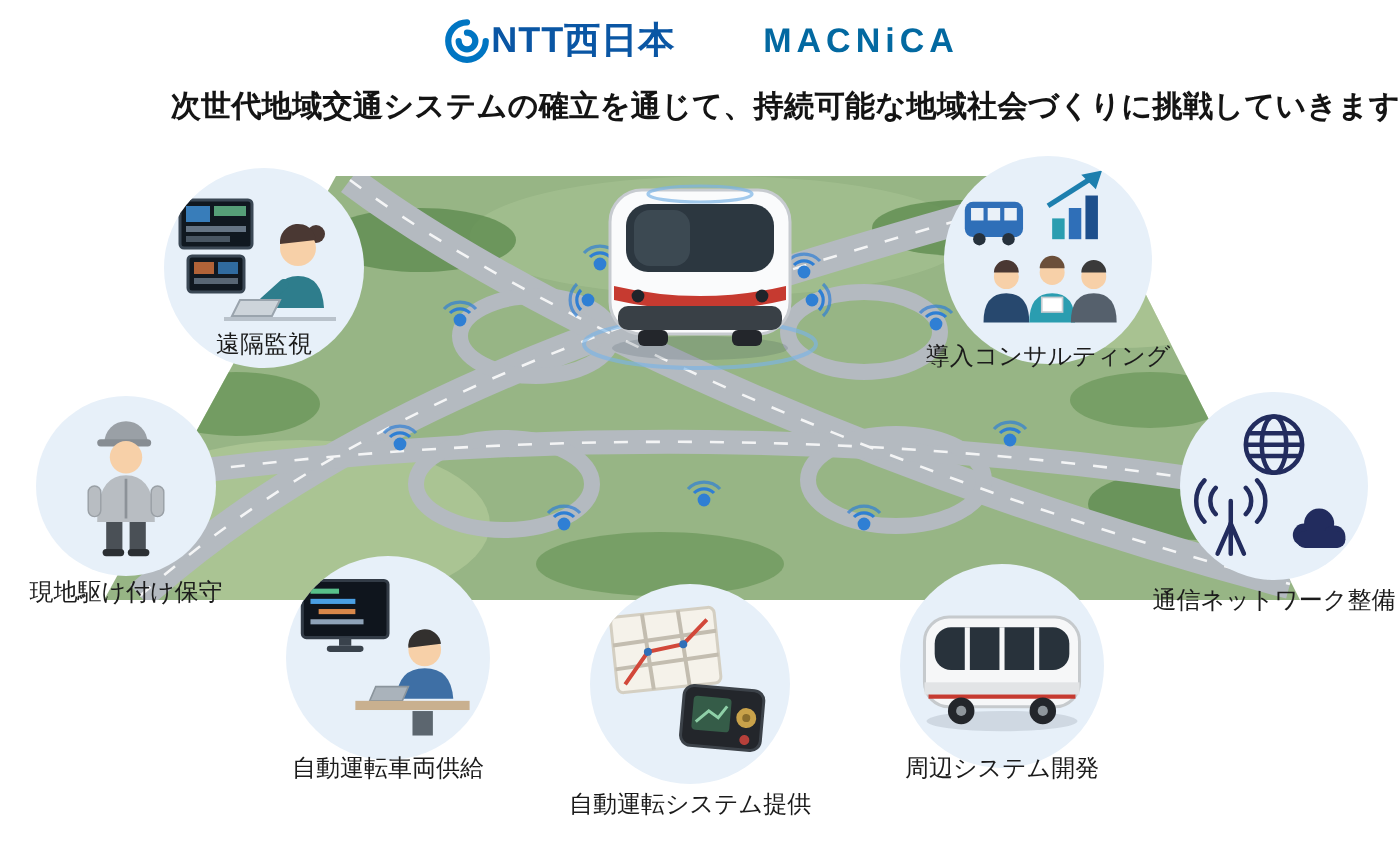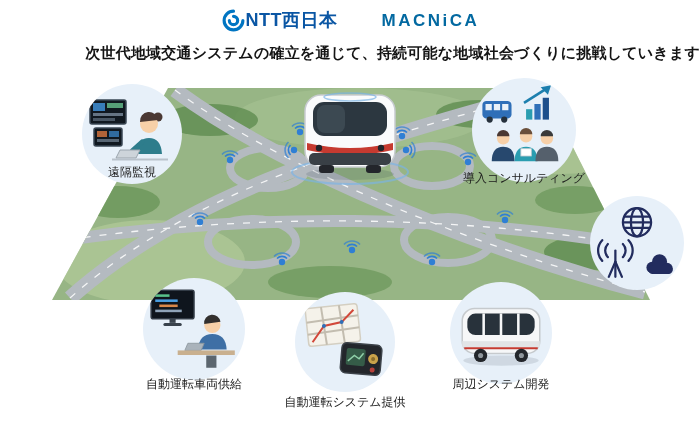--- a/index.html
+++ b/index.html
@@ -159,20 +159,38 @@
         <path d="M 41,80 q 0,-14 11,-14 q 11,0 11,14 z" fill="#2a9db0"></path>
         <rect x="47" y="68" width="10" height="7" fill="#ffffff" stroke="#c8cdd2" stroke-width=".8"></rect>
         <circle cx="72" cy="58" r="6" fill="#f7d0a8"></circle>
           <path d="M 66,56 a 6 6 0 0 1 12,0 z" fill="#3a3a3a"></path>
         <path d="M 61,80 q 0,-14 11,-14 q 11,0 11,14 z" fill="#55606c"></path>
       </svg>
     </div>
     <div class="label" style="left:52px;top:92px">導入コンサルティング</div>
   </div>
 
+  <div class="svc" style="left:18px;top:198px">
+    <div class="circle" style="width:90px;height:90px">
+      <svg viewBox="0 0 100 100">
+        <path d="M 38,26 a 12 12 0 0 1 24,0 z" fill="#9aa0a6"></path>
+        <rect x="34" y="24" width="30" height="4" rx="2" fill="#878d93"></rect>
+        <circle cx="50" cy="34" r="9" fill="#f7d0a8"></circle>
+        <path d="M 34,70 q 0,-26 16,-26 q 16,0 16,26 z" fill="#b8bdc2"></path>
+        <line x1="50" y1="46" x2="50" y2="68" stroke="#8c9298" stroke-width="1.5"></line>
+        <rect x="29" y="50" width="7" height="17" rx="3.5" fill="#b8bdc2" stroke="#9aa0a6" stroke-width=".8"></rect>
+        <rect x="64" y="50" width="7" height="17" rx="3.5" fill="#b8bdc2" stroke="#9aa0a6" stroke-width=".8"></rect>
+        <rect x="39" y="70" width="9" height="16" fill="#4a5056"></rect>
+        <rect x="52" y="70" width="9" height="16" fill="#4a5056"></rect>
+        <rect x="37" y="85" width="12" height="4" rx="2" fill="#2b2f33"></rect>
+        <rect x="51" y="85" width="12" height="4" rx="2" fill="#2b2f33"></rect>
+      </svg>
+    </div>
+    <div class="label" style="left:45px;top:90px">現地駆け付け保守</div>
+  </div>
 
   <div class="svc" style="left:590px;top:196px">
     <div class="circle" style="width:94px;height:94px">
       <svg viewBox="0 0 100 100">
         <g stroke="#222c5e" fill="none" stroke-width="2.4">
           <circle cx="50" cy="28" r="15"></circle>
           <ellipse cx="50" cy="28" rx="6.5" ry="15"></ellipse>
           <line x1="36.5" y1="22" x2="63.5" y2="22"></line>
           <line x1="35" y1="28" x2="65" y2="28"></line>
           <line x1="36.5" y1="34" x2="63.5" y2="34"></line>
@@ -187,20 +205,21 @@
           <path d="M 41,47 a 16 16 0 0 1 0,22"></path>
         </g>
         <g fill="#222c5e">
           <circle cx="66" cy="76" r="6"></circle>
           <circle cx="74" cy="70" r="8"></circle>
           <circle cx="82" cy="77" r="6"></circle>
           <rect x="62" y="74" width="26" height="9" rx="4.5"></rect>
         </g>
       </svg>
     </div>
+    <div class="label" style="left:47px;top:96px">通信ネットワーク整備</div>
   </div>
 
   <div class="svc" style="left:143px;top:278px">
     <div class="circle" style="width:102px;height:102px">
       <svg viewBox="0 0 100 100">
         <rect x="8" y="12" width="42" height="28" rx="2" fill="#0f151d" stroke="#323b46" stroke-width="1.5"></rect>
         <rect x="12" y="16" width="14" height="2.5" fill="#58c08a"></rect>
         <rect x="12" y="21" width="22" height="2.5" fill="#4a9fe3"></rect>
         <rect x="16" y="26" width="18" height="2.5" fill="#d9884a"></rect>
         <rect x="12" y="31" width="26" height="2.5" fill="#8fa3b8"></rect>

